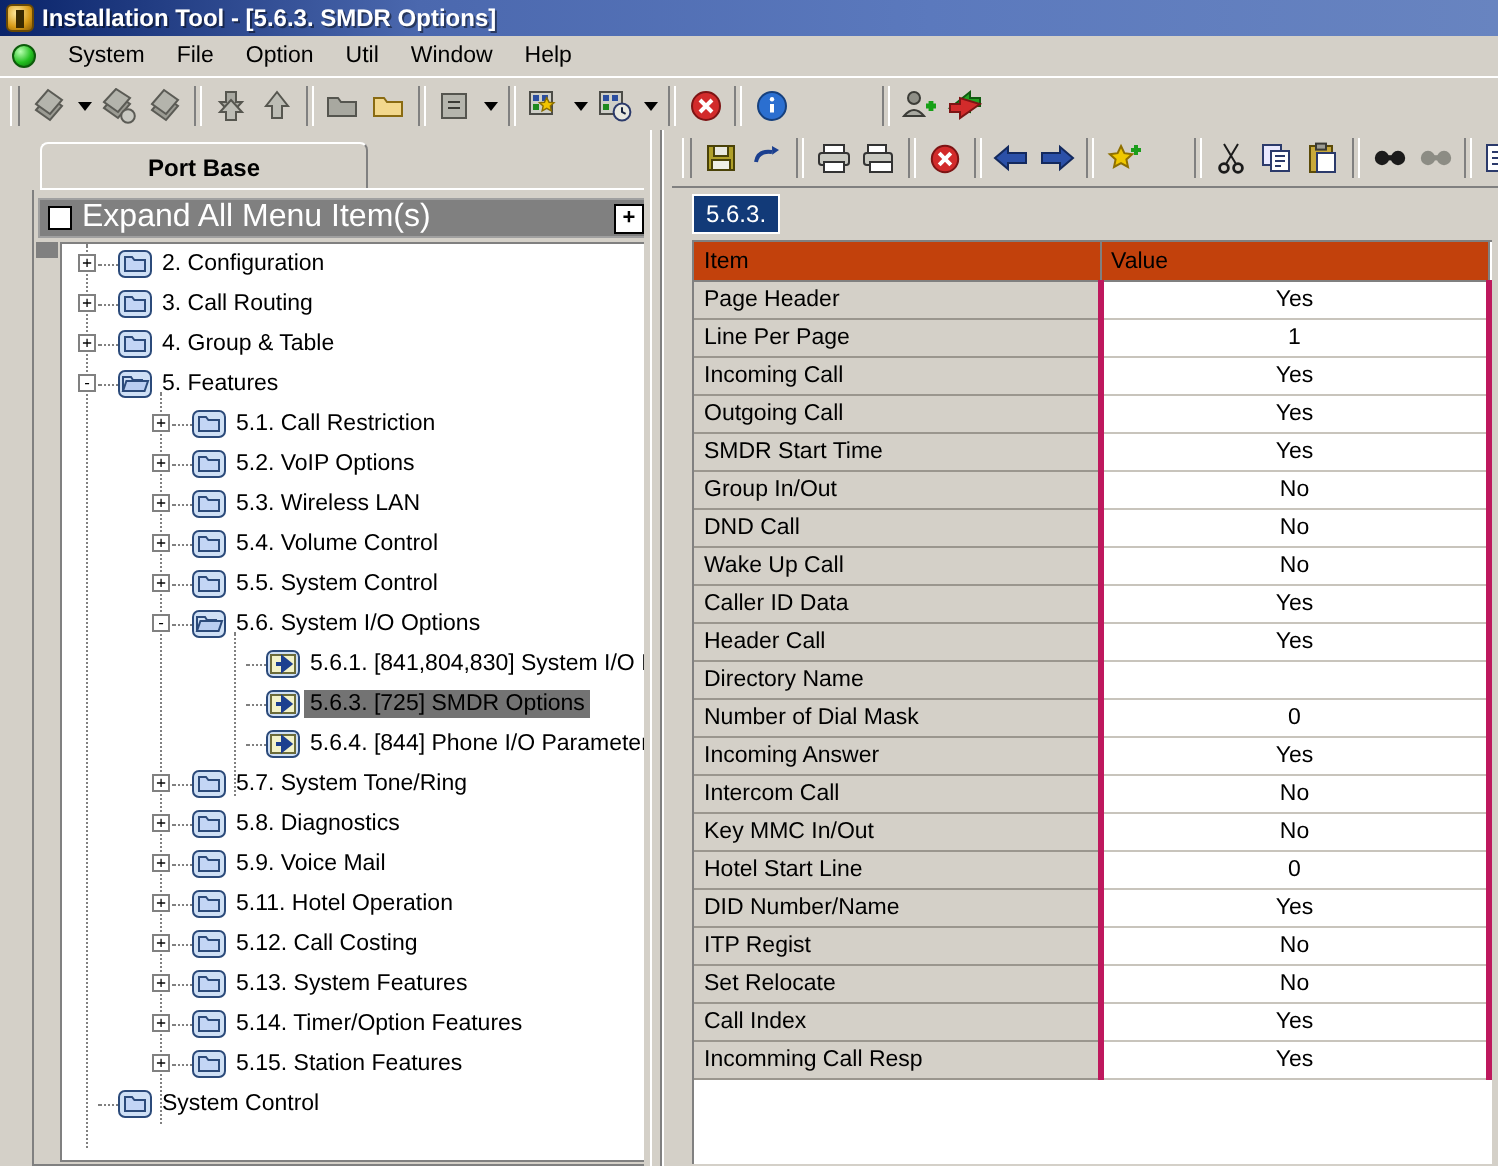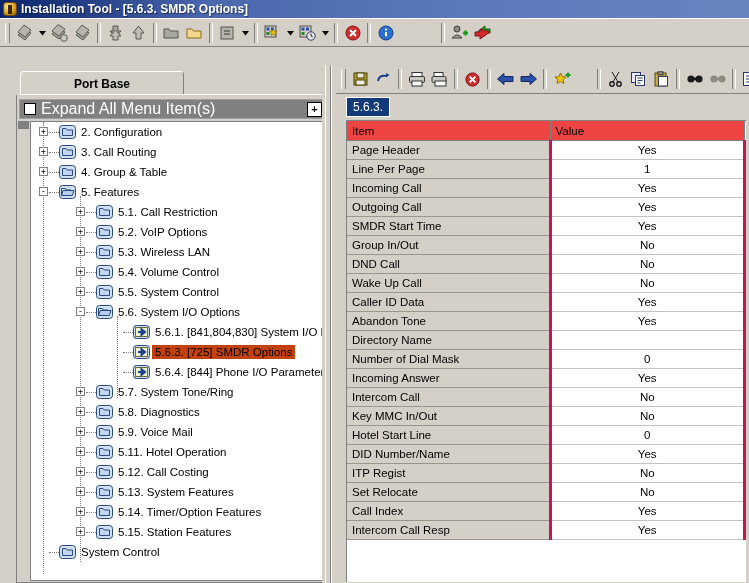--- a/index.html
+++ b/index.html
@@ -147,21 +147,21 @@
   .tog{
     position:absolute;width:9px;height:9px;
     border:1px solid #808080;background:#ffffff;box-sizing:border-box;
     display:flex;align-items:center;justify-content:center;
     font-size:8px;line-height:7px;color:#000;font-family:"DejaVu Sans Mono",monospace;
   }
   .folder{
     position:absolute;width:17px;height:14px;
   }
   .tlabel{position:absolute;font-size:11.5px;color:#000;}
-  .tlabel.sel{background:#c2410c;padding:1px 3px;}
+  .tlabel.sel{background:#737373;padding:1px 3px;}
   .vline{position:absolute;border-left:1px dotted #808080;}
   .hline{position:absolute;border-top:1px dotted #808080;}
 
   
   .lscroll{
     position:absolute;left:6px;top:52px;width:11px;height:460px;
     background:#d4d0c8;
   }
   .lscroll .thumbtop{
     position:absolute;left:0;top:0;width:11px;height:8px;background:#808080;
@@ -205,21 +205,21 @@
     border:1px solid #ffffff;
   }
   .gridbox{
     position:absolute;left:10px;top:55px;width:400px;height:462px;
     border:1px solid #808080;border-right:none;border-bottom:none;
     box-sizing:border-box;overflow:hidden;background:#ffffff;
   }
   table.grid{border-collapse:collapse;width:100%;table-layout:fixed;}
   table.grid col.c1{width:203px;}
   table.grid th{
-    background:#ef4444;color:#000;font-weight:normal;
+    background:#c2410c;color:#000;font-weight:normal;
     font-size:11.5px;text-align:left;
     height:19px;padding:0 0 0 5px;
     border-right:1px solid #808080;
     border-bottom:1px solid #808080;
   }
   table.grid td{
     height:18px;font-size:11.5px;padding:0;
     border-right:3px solid #be185d;
     border-bottom:1px solid #c8c4bc;
   }
@@ -234,20 +234,29 @@
 </head>
 <body>
 
 <div class="app">
 
   <div class="titlebar">
     <div class="title-icon"></div>
     <div class="title-text">Installation Tool - [5.6.3. SMDR Options]</div>
   </div>
 
+  <div class="menubar">
+    <div class="menu-led"></div>
+    <div class="menu-item">System</div>
+    <div class="menu-item">File</div>
+    <div class="menu-item">Option</div>
+    <div class="menu-item">Util</div>
+    <div class="menu-item">Window</div>
+    <div class="menu-item">Help</div>
+  </div>
 
   <div class="toolbar">
     <div class="grip"></div>
 
     <div class="tbtn">
       <svg class="ico" width="19" height="18" viewBox="0 0 19 18">
         <path d="M3 11 L9 4 L16 9 L10 16 Z" fill="#9b9b93" stroke="#5b5b55"></path>
         <path d="M3 8 L9 1 L16 6 L10 13 Z" fill="#b4b4ac" stroke="#5b5b55"></path>
       </svg>
     </div>
@@ -753,21 +762,21 @@
               </tr>
               <tr>
                 <td class="item">Wake Up Call</td>
                 <td class="val">No</td>
               </tr>
               <tr>
                 <td class="item">Caller ID Data</td>
                 <td class="val">Yes</td>
               </tr>
               <tr>
-                <td class="item">Abandon Tone</td>
+                <td class="item">Header Call</td>
                 <td class="val">Yes</td>
               </tr>
               <tr>
                 <td class="item">Directory Name</td>
                 <td class="val"></td>
               </tr>
               <tr>
                 <td class="item">Number of Dial Mask</td>
                 <td class="val">0</td>
               </tr>
@@ -797,21 +806,21 @@
               </tr>
               <tr>
                 <td class="item">Set Relocate</td>
                 <td class="val">No</td>
               </tr>
               <tr>
                 <td class="item">Call Index</td>
                 <td class="val">Yes</td>
               </tr>
               <tr>
-                <td class="item">Intercom Call Resp</td>
+                <td class="item">Incomming Call Resp</td>
                 <td class="val">Yes</td>
               </tr>
             </tbody>
         </table>
       </div>
     </div>
   </div>
 </div>
 
 </body></html>

